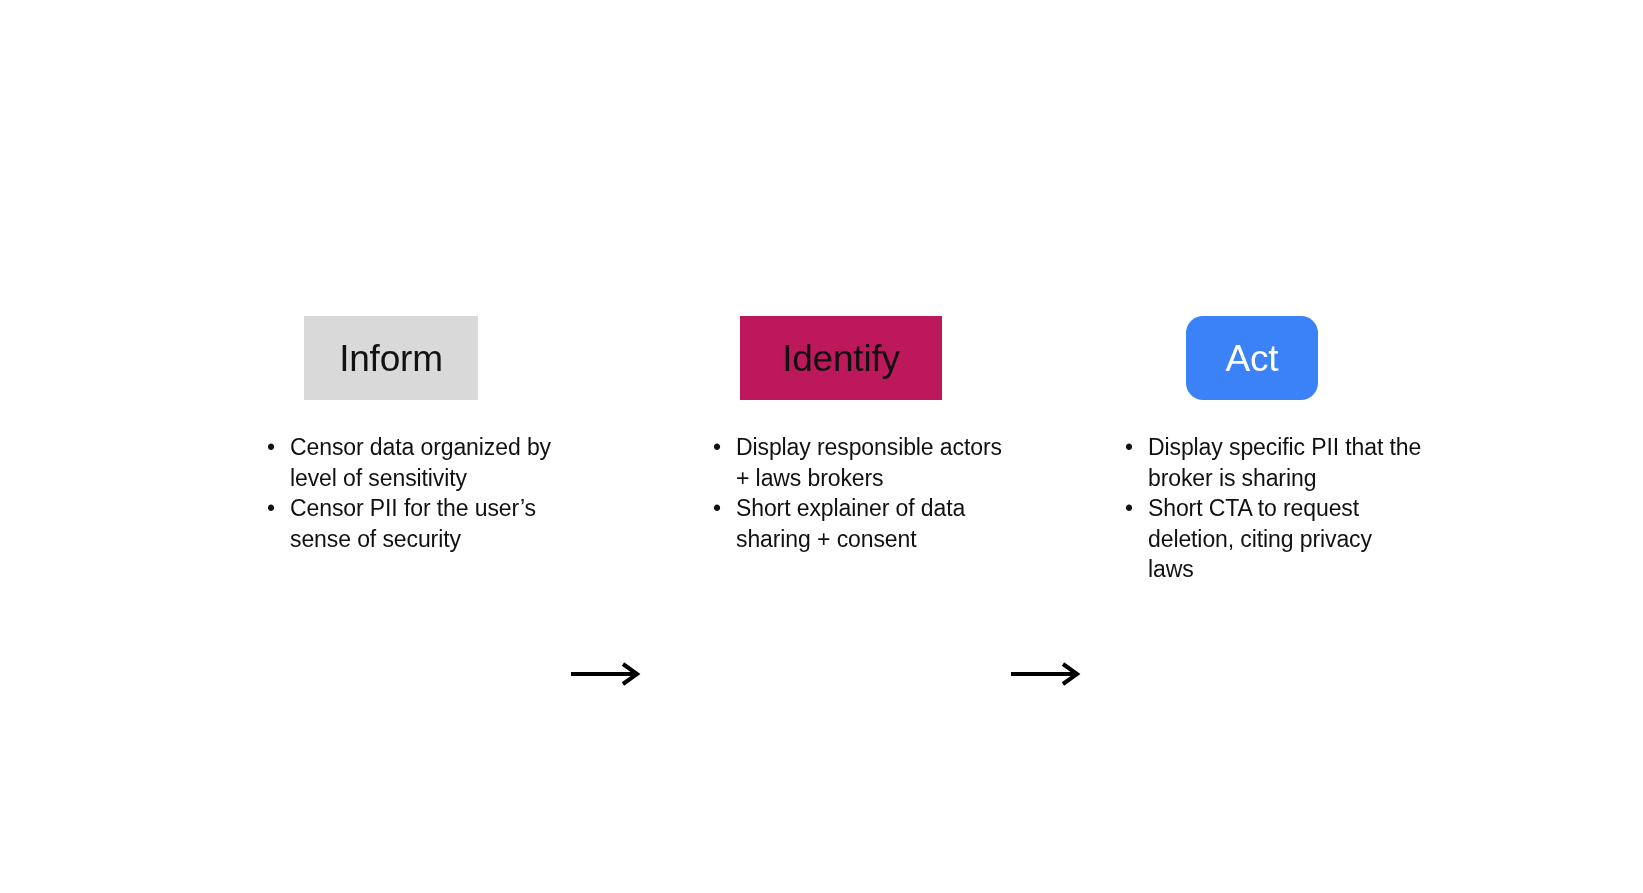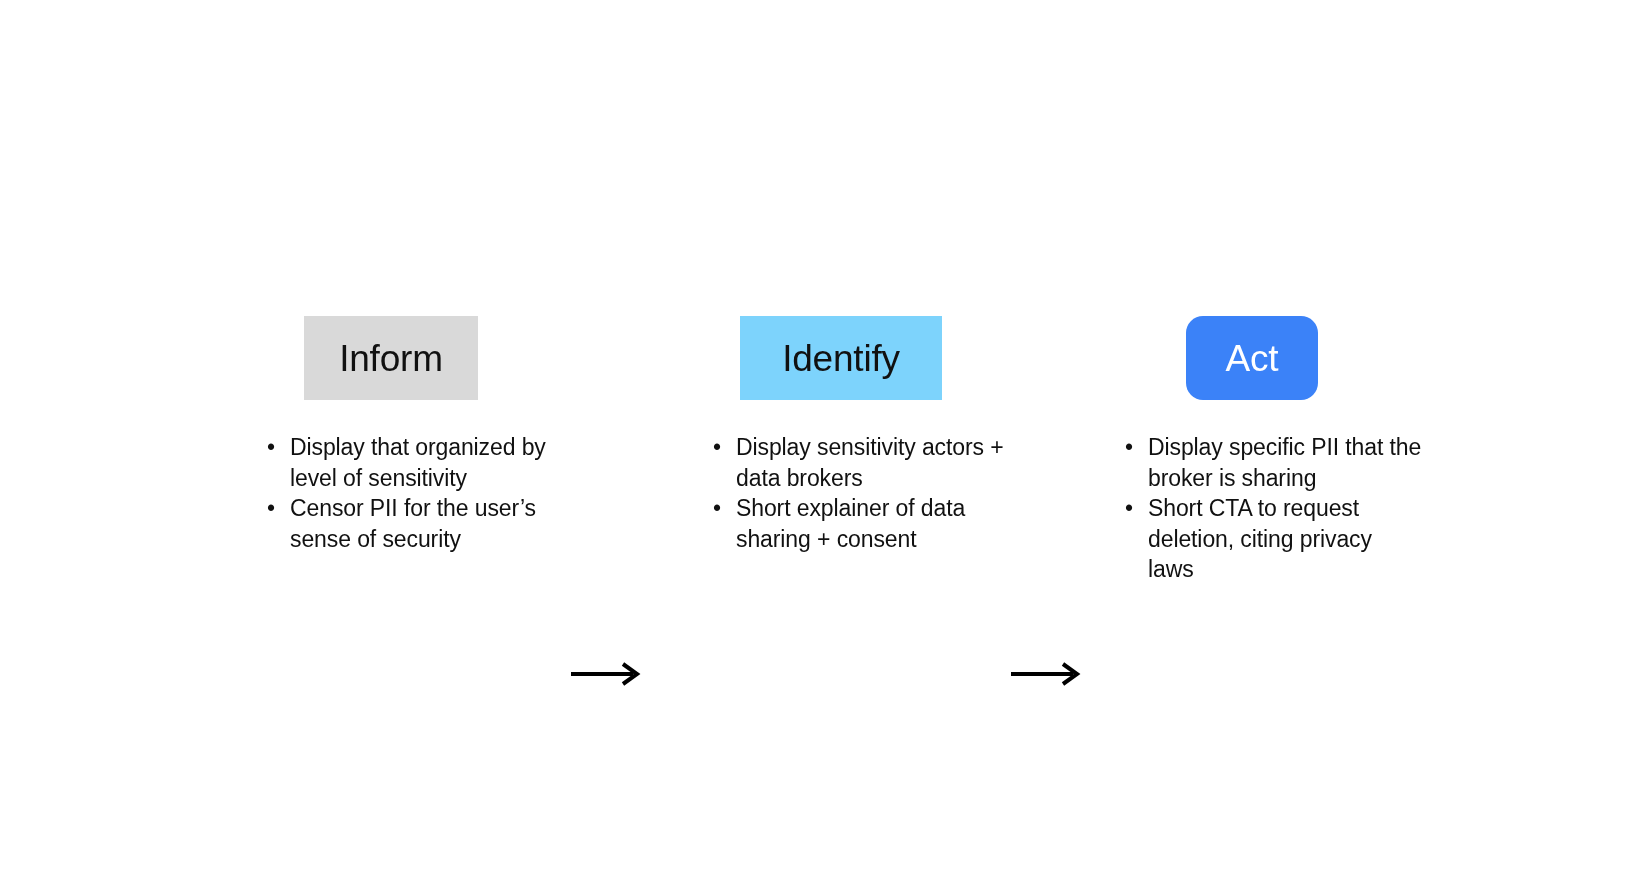--- a/index.html
+++ b/index.html
@@ -40,21 +40,21 @@
   }
   .stage-box .stage-label {
     font-size: 37px;
     font-weight: 400;
     line-height: 1;
     letter-spacing: -0.2px;
     white-space: nowrap;
   }
 
   .stage-box.box-0 { left: 304px;  width: 174px; background: #d9d9d9; }
-  .stage-box.box-1 { left: 740px;  width: 202px; background: #7dd3fc; }
+  .stage-box.box-1 { left: 740px;  width: 202px; background: #be185d; }
   .stage-box.box-2 { left: 1186px; width: 132px; background: #3b82f8; border-radius: 17px; }
 
   .box-0 .stage-label, .box-1 .stage-label { color: #111111; }
   .box-2 .stage-label { color: #ffffff; }
 
   .arrow {
     position: absolute;
     top: 316px;
     height: 84px;
     display: flex;
@@ -144,34 +144,34 @@
     </div>
 
   </div>
 
   <div class="columns">
 
     <div class="column col-0">
       <ul class="bullets">
         <li>
           <span class="dot">•</span>
-          <span class="txt">Display that organized by level of sensitivity</span>
+          <span class="txt">Censor data organized by level of sensitivity</span>
         </li>
         <li>
           <span class="dot">•</span>
           <span class="txt">Censor PII for the user’s sense of security</span>
         </li>
       </ul>
     </div>
 
     <div class="column col-1">
       <ul class="bullets">
         <li>
           <span class="dot">•</span>
-          <span class="txt">Display sensitivity actors + data brokers</span>
+          <span class="txt">Display responsible actors + laws brokers</span>
         </li>
         <li>
           <span class="dot">•</span>
           <span class="txt">Short explainer of data sharing + consent</span>
         </li>
       </ul>
     </div>
 
     <div class="column col-2">
       <ul class="bullets">

